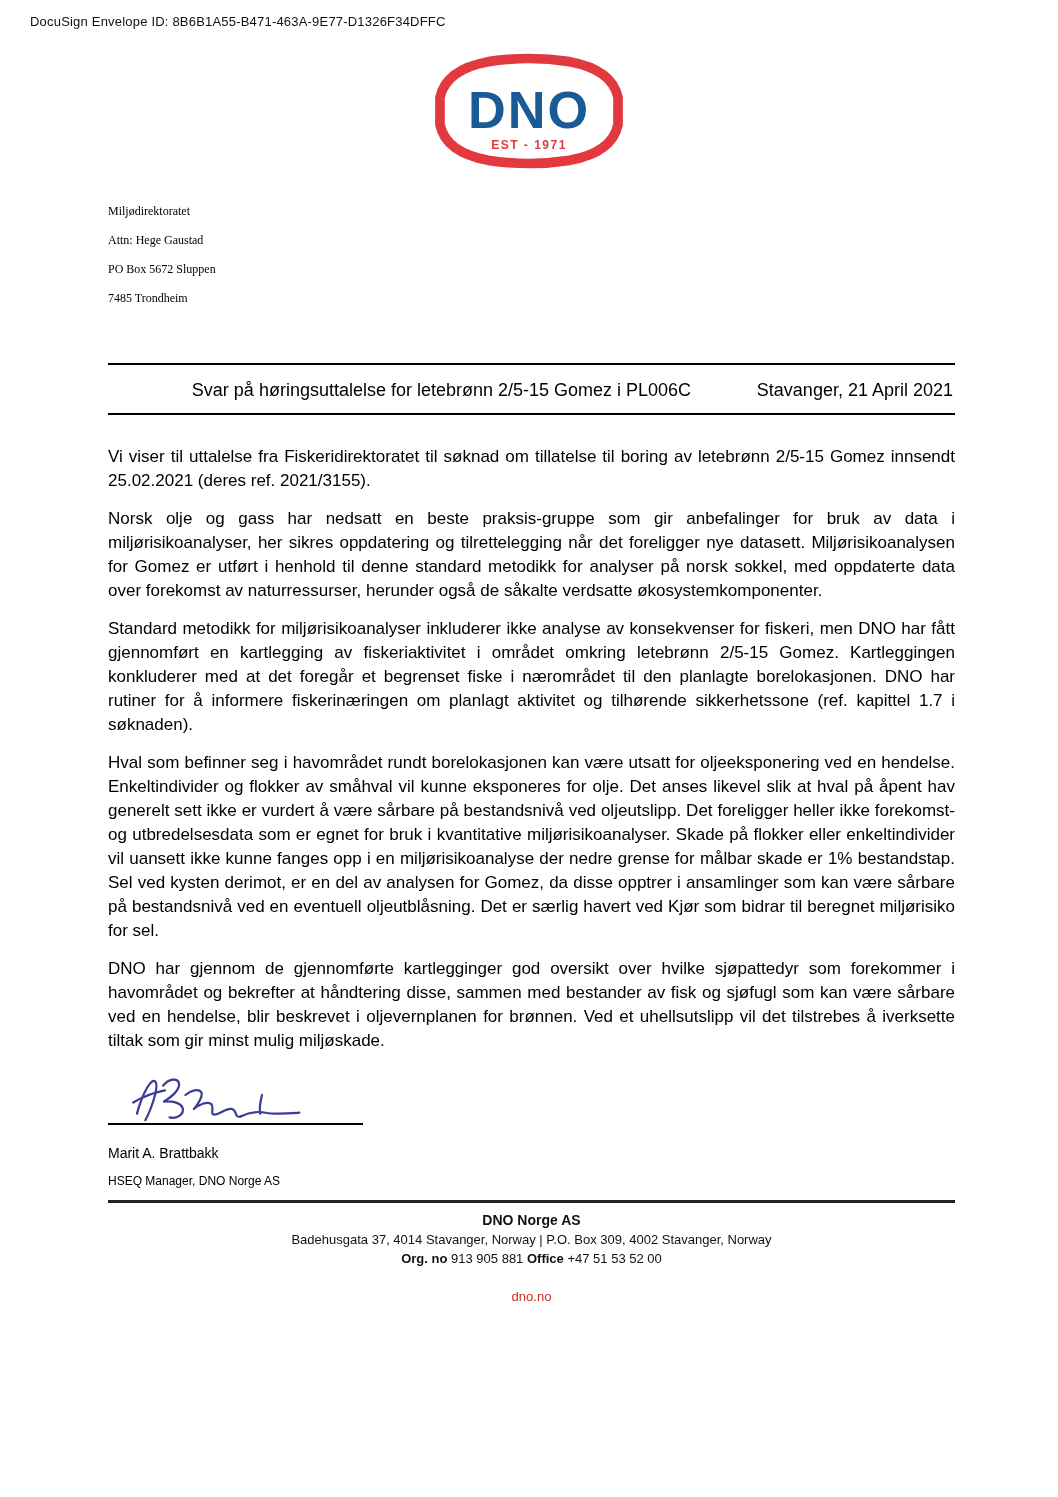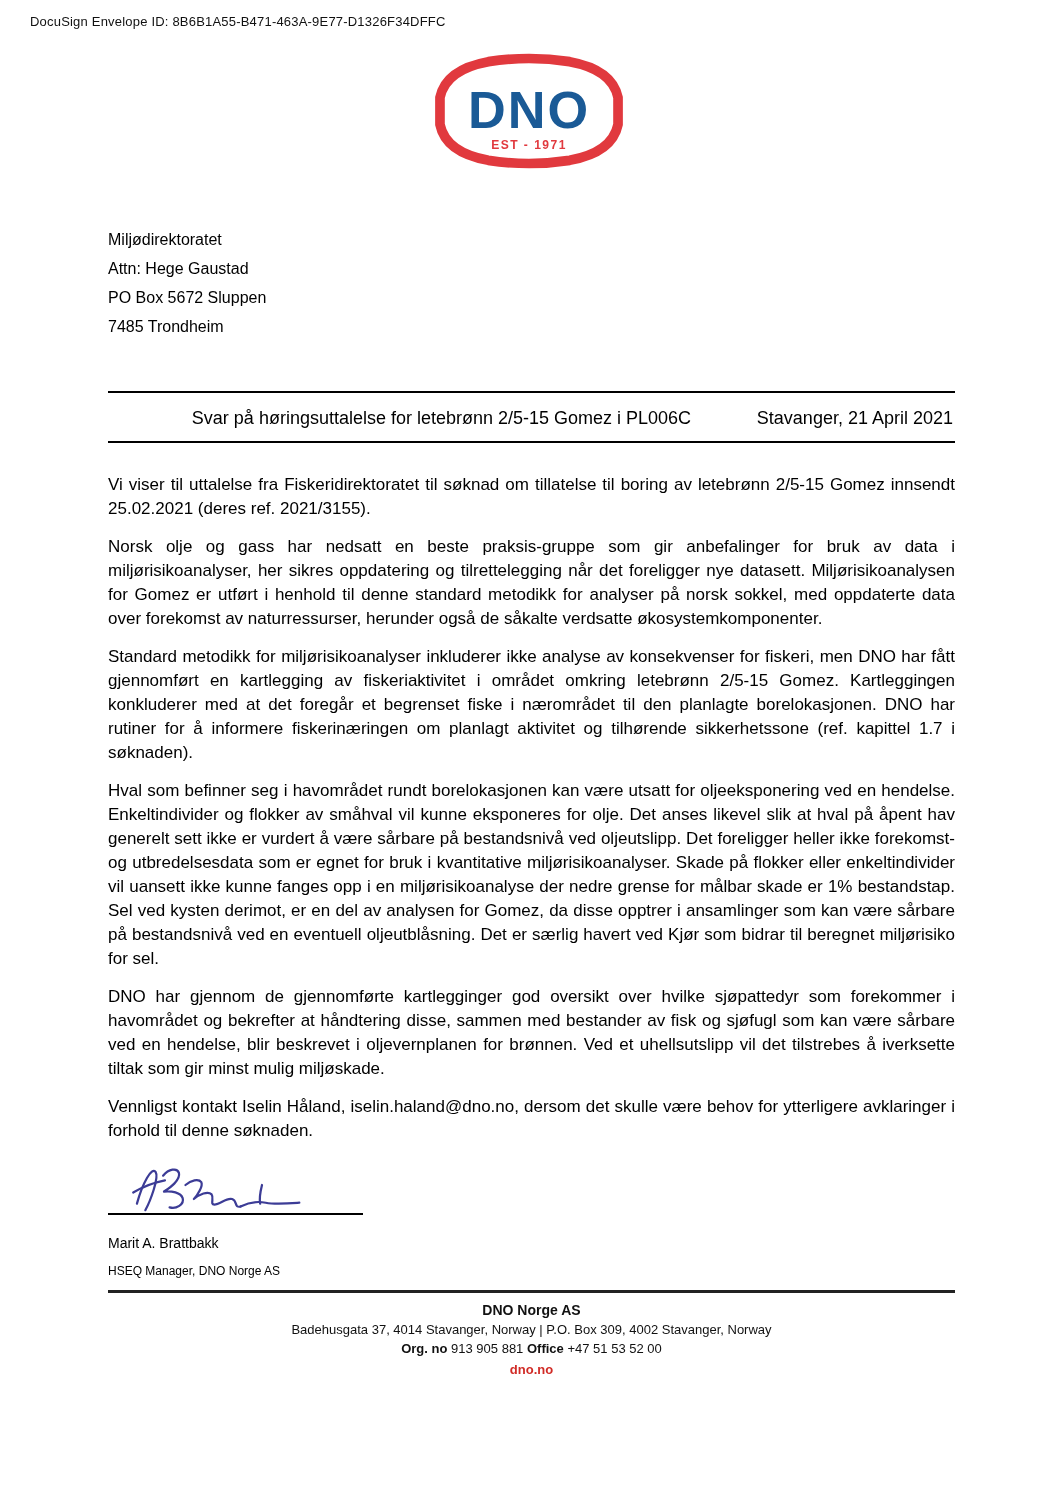--- a/index.html
+++ b/index.html
@@ -21,23 +21,24 @@
   }
   .logo-wrap {
     margin-top:22px;
     display:flex;
     justify-content:center;
   }
   .content {
     padding:0 103px 0 108px;
   }
   .recipient {
-    margin-top:54px;
-    font-size:16px;
+    margin-top:26px;
+    font-size:12px;
     line-height:29px;
+    font-family:Liberation Serif, serif;
   }
   .rule {
     height:2px;
     background:#000;
     width:100%;
   }
   .rule-1 { margin-top:50px; }
   .subject-row {
     display:flex;
     justify-content:flex-end;
@@ -100,25 +101,25 @@
     font-size:13px;
     line-height:19px;
     color:#111;
   }
   .footer .company {
     font-size:14px;
     font-weight:bold;
   }
   .footer .bold { font-weight:bold; }
   .footer .website {
-    font-weight:bold;
+    font-weight:normal;
     color:#d12b26;
     text-decoration:none;
     display:inline-block;
-    margin-top:2px;
+    margin-top:19px;
   }
 </style>
 </head>
 <body>
 
 <div class="page">
 
   <div class="docusign-line">DocuSign Envelope ID: 8B6B1A55-B471-463A-9E77-D1326F34DFFC</div>
 
   <div class="logo-wrap">
@@ -146,21 +147,20 @@
     </div>
 
     <div class="rule"></div>
 
     <div class="body-text">
       <p>Vi viser til uttalelse fra Fiskeridirektoratet til søknad om tillatelse til boring av letebrønn 2/5-15 Gomez innsendt 25.02.2021 (deres ref. 2021/3155).</p>
       <p>Norsk olje og gass har nedsatt en beste praksis-gruppe som gir anbefalinger for bruk av data i miljørisikoanalyser, her sikres oppdatering og tilrettelegging når det foreligger nye datasett. Miljørisikoanalysen for Gomez er utført i henhold til denne standard metodikk for analyser på norsk sokkel, med oppdaterte data over forekomst av naturressurser, herunder også de såkalte verdsatte økosystemkomponenter.</p>
       <p>Standard metodikk for miljørisikoanalyser inkluderer ikke analyse av konsekvenser for fiskeri, men DNO har fått gjennomført en kartlegging av fiskeriaktivitet i området omkring letebrønn 2/5-15 Gomez. Kartleggingen konkluderer med at det foregår et begrenset fiske i nærområdet til den planlagte borelokasjonen. DNO har rutiner for å informere fiskerinæringen om planlagt aktivitet og tilhørende sikkerhetssone (ref. kapittel 1.7 i søknaden).</p>
       <p>Hval som befinner seg i havområdet rundt borelokasjonen kan være utsatt for oljeeksponering ved en hendelse. Enkeltindivider og flokker av småhval vil kunne eksponeres for olje. Det anses likevel slik at hval på åpent hav generelt sett ikke er vurdert å være sårbare på bestandsnivå ved oljeutslipp. Det foreligger heller ikke forekomst- og utbredelsesdata som er egnet for bruk i kvantitative miljørisikoanalyser. Skade på flokker eller enkeltindivider vil uansett ikke kunne fanges opp i en miljørisikoanalyse der nedre grense for målbar skade er 1% bestandstap. Sel ved kysten derimot, er en del av analysen for Gomez, da disse opptrer i ansamlinger som kan være sårbare på bestandsnivå ved en eventuell oljeutblåsning. Det er særlig havert ved Kjør som bidrar til beregnet miljørisiko for sel.</p>
       <p>DNO har gjennom de gjennomførte kartlegginger god oversikt over hvilke sjøpattedyr som forekommer i havområdet og bekrefter at håndtering disse, sammen med bestander av fisk og sjøfugl som kan være sårbare ved en hendelse, blir beskrevet i oljevernplanen for brønnen. Ved et uhellsutslipp vil det tilstrebes å iverksette tiltak som gir minst mulig miljøskade.</p>
-      <p>Vennligst kontakt Iselin Håland, iselin.haland@dno.no, dersom det skulle være behov for ytterligere avklaringer i forhold til denne søknaden.</p>
     </div>
 
 
     <div class="signature-block">
       <svg class="signature-img" viewBox="0 0 220 60" aria-label="signature">
         <g fill="none" stroke="#3c3c96" stroke-width="2.4" stroke-linecap="round" stroke-linejoin="round">
           <path d="M16,50 C22,28 32,10 36,16 C40,22 30,48 25,57"></path>
           <path d="M12,38 C22,32 36,27 46,25"></path>
           <path d="M44,20 C50,13 59,11 61,17 C63,25 51,33 45,37 C53,36 63,38 65,44 C67,51 58,56 51,54"></path>
           <path d="M68,30 C74,25 82,23 85,27 C87,31 81,41 77,45 C83,40 92,36 96,40 C99,44 94,51 99,51 C105,51 112,43 118,45 C124,47 120,55 127,53"></path>

